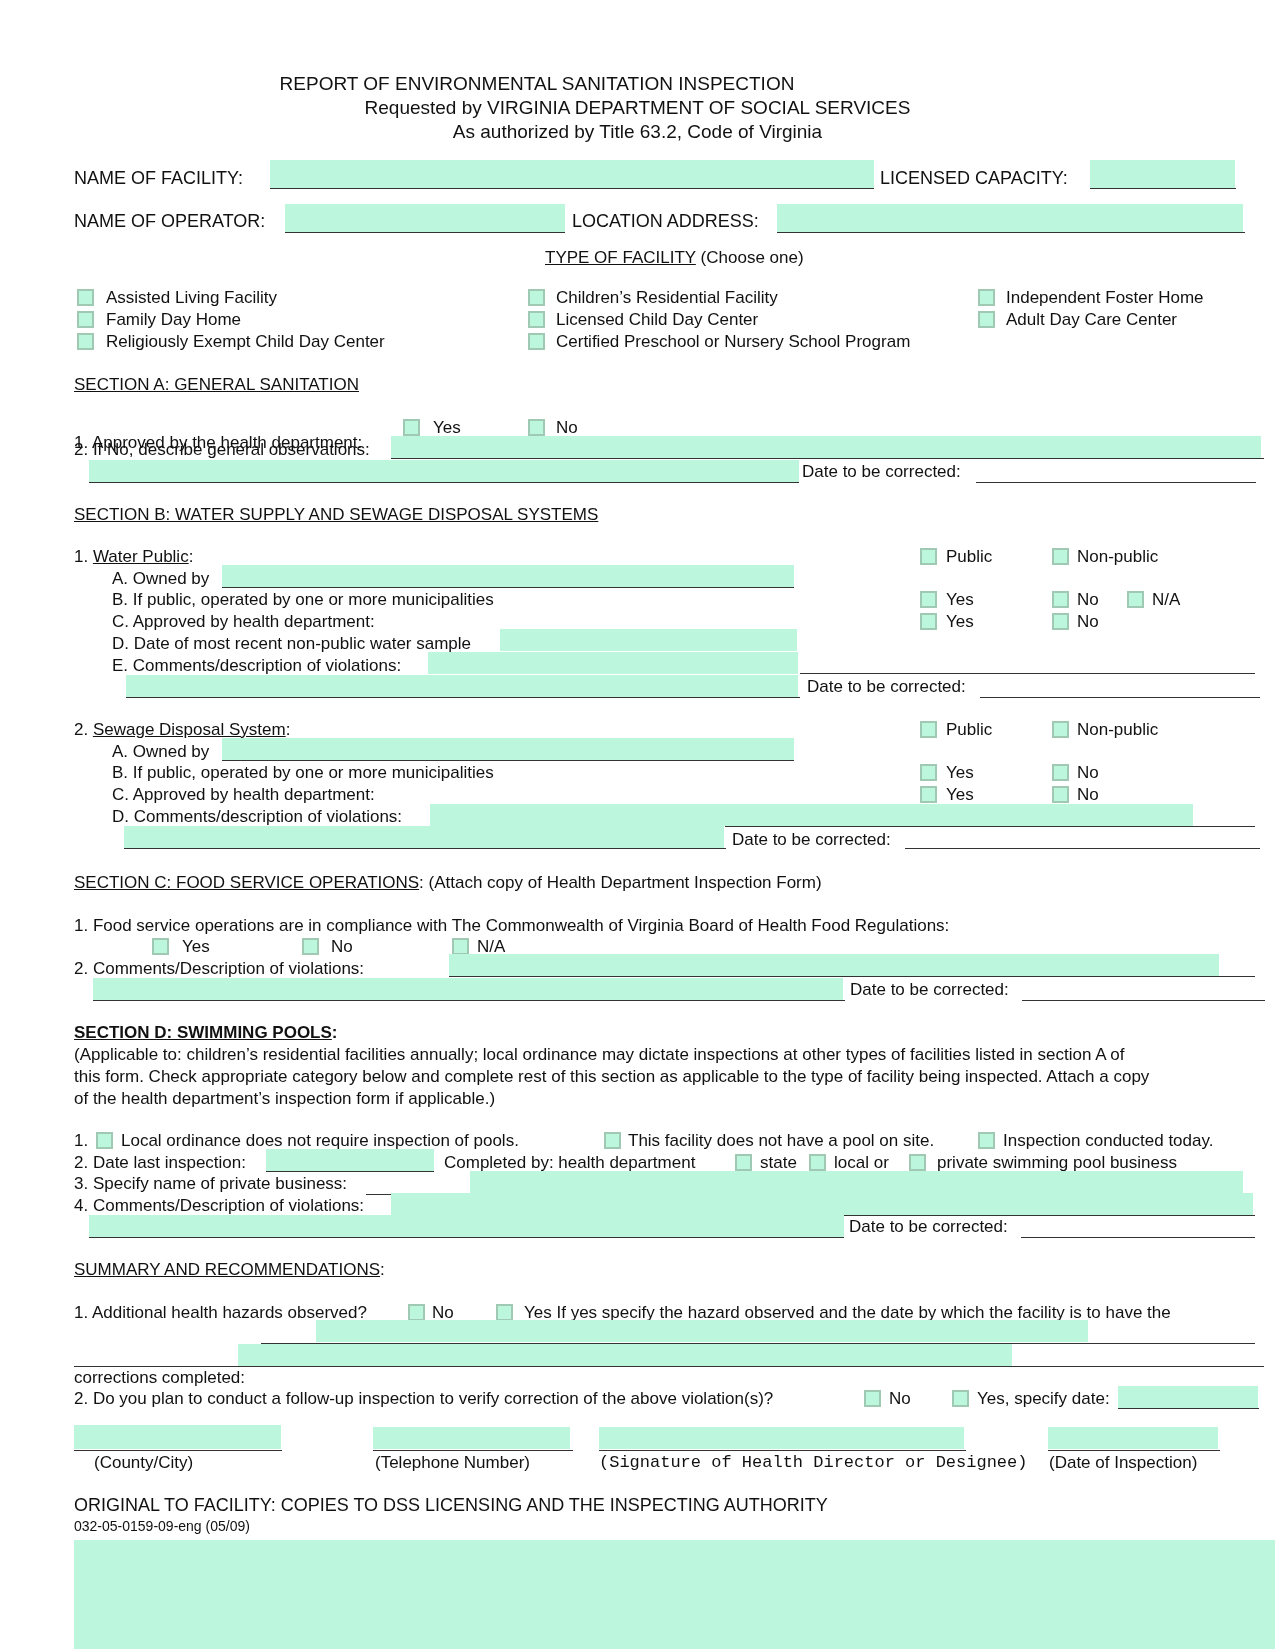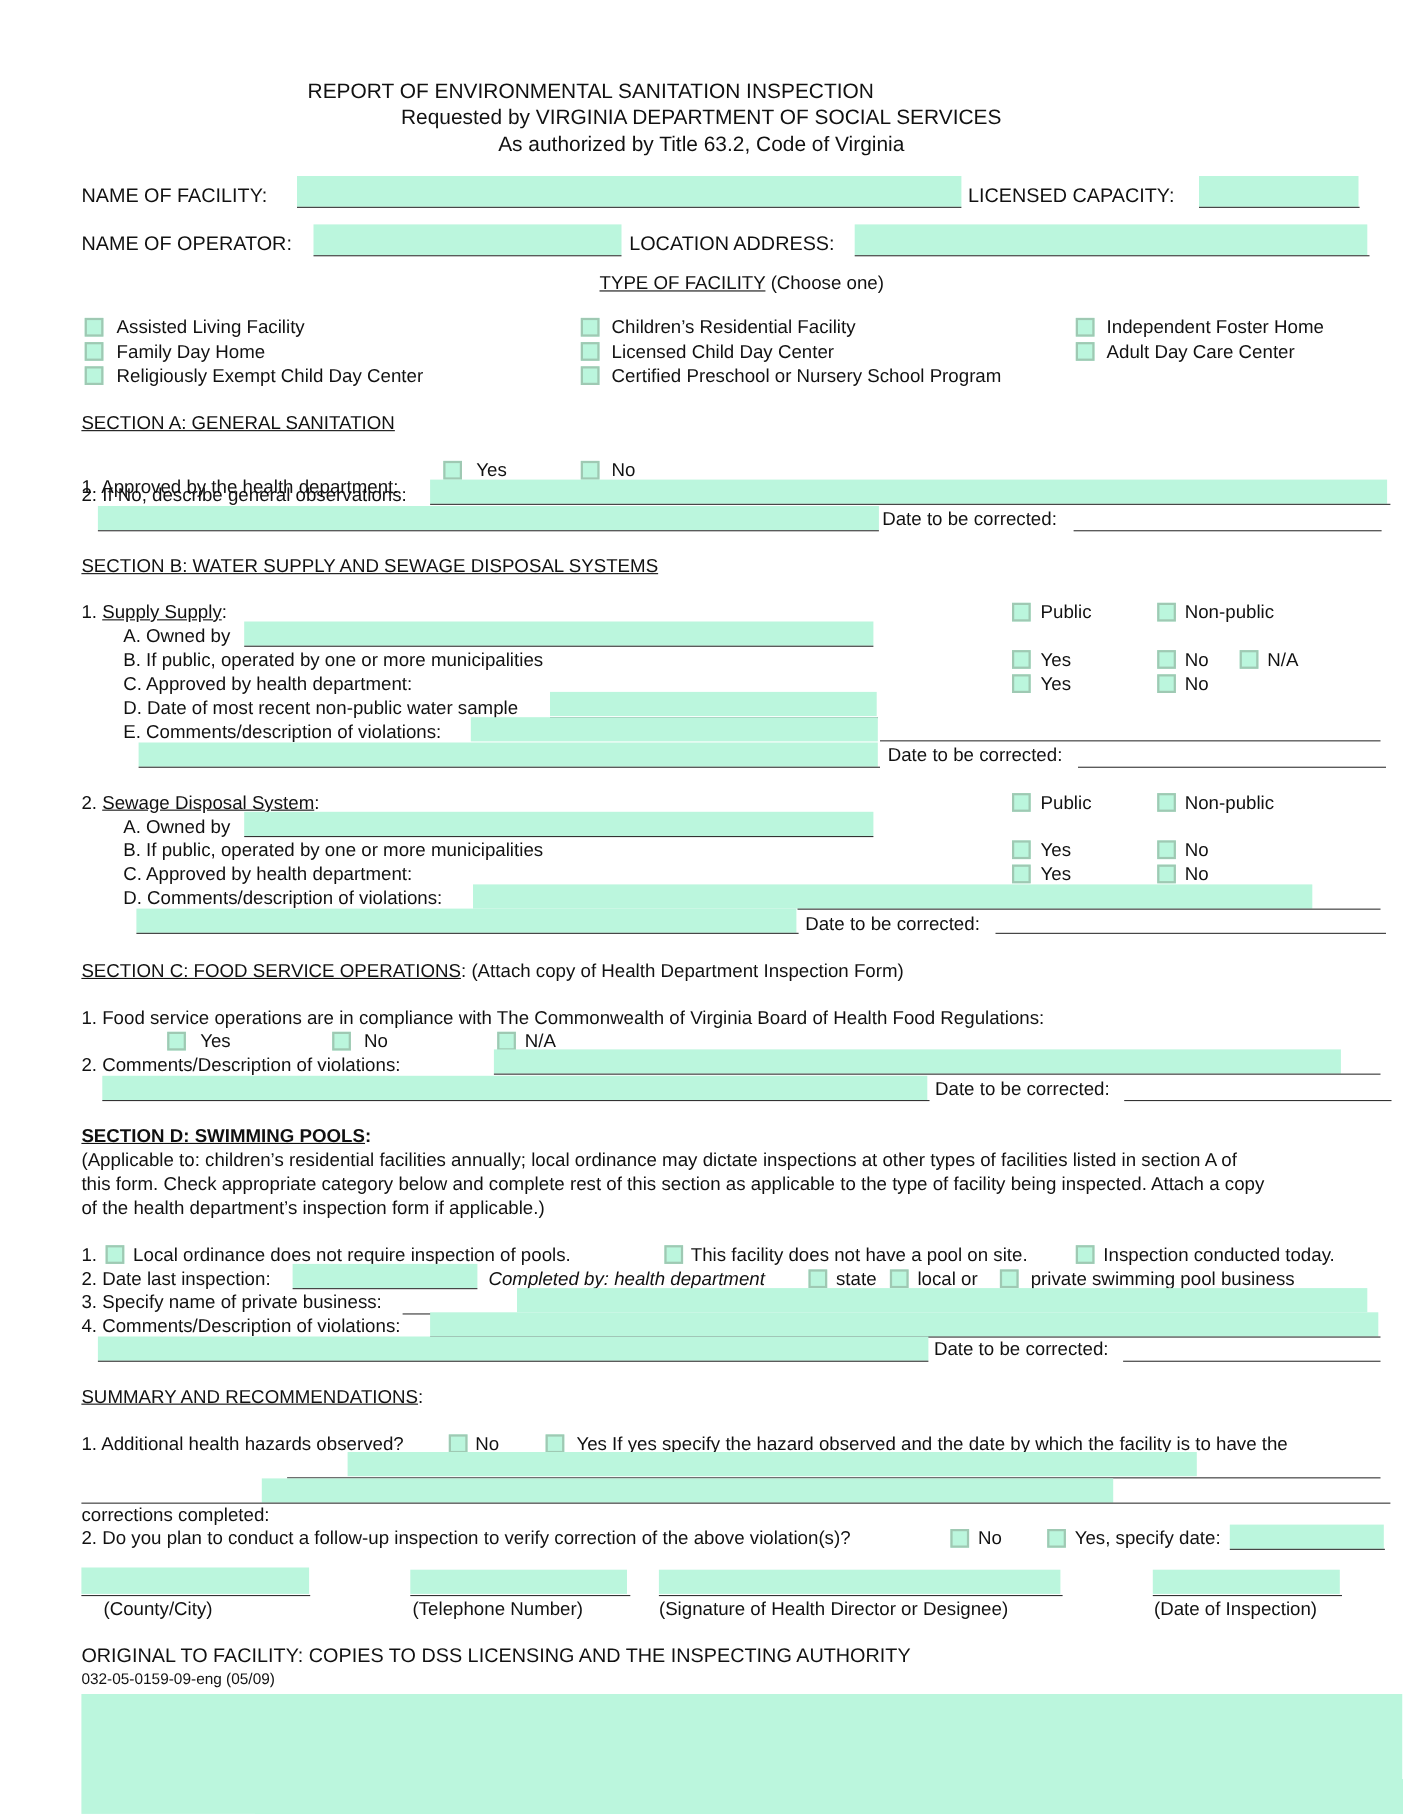--- a/index.html
+++ b/index.html
@@ -65,21 +65,21 @@
 <div class="lbl" style="left:74px;top:440px;">2. If No, describe general observations:</div>
 <div class="field" style="left:391px;top:436px;width:870px;height:22px;"></div>
 <div class="line" style="left:391px;top:458px;width:873px;"></div>
 <div class="field" style="left:89px;top:460px;width:710px;height:22px;"></div>
 <div class="line" style="left:89px;top:482px;width:710px;"></div>
 <div class="lbl" style="left:802px;top:462px;">Date to be corrected:</div>
 <div class="line" style="left:976px;top:482px;width:280px;"></div>
 
 <div class="lbl u" style="left:74px;top:505px;">SECTION B:  WATER SUPPLY AND SEWAGE DISPOSAL SYSTEMS</div>
 
-<div class="lbl" style="left:74px;top:547px;"><span>1. </span><span class="u">Supply Supply</span>:</div>
+<div class="lbl" style="left:74px;top:547px;"><span>1. </span><span class="u">Water Public</span>:</div>
 <div class="cb" style="left:920px;top:548px;"></div>
 <div class="lbl" style="left:946px;top:547px;">Public</div>
 <div class="cb" style="left:1052px;top:548px;"></div>
 <div class="lbl" style="left:1077px;top:547px;">Non-public</div>
 
 <div class="lbl" style="left:112px;top:569px;">A. Owned by</div>
 <div class="field" style="left:222px;top:565px;width:572px;height:22px;"></div>
 <div class="line" style="left:222px;top:587px;width:572px;"></div>
 
 <div class="lbl" style="left:112px;top:590px;">B. If public, operated by one or more municipalities</div>
@@ -163,21 +163,21 @@
 <div class="cb" style="left:96px;top:1132px;"></div>
 <div class="lbl" style="left:121px;top:1131px;">Local ordinance does not require inspection of pools.</div>
 <div class="cb" style="left:604px;top:1132px;"></div>
 <div class="lbl" style="left:628px;top:1131px;">This facility does not have a pool on site.</div>
 <div class="cb" style="left:978px;top:1132px;"></div>
 <div class="lbl" style="left:1003px;top:1131px;">Inspection conducted today.</div>
 
 <div class="lbl" style="left:74px;top:1153px;">2. Date last  inspection:</div>
 <div class="field" style="left:266px;top:1149px;width:168px;height:22px;"></div>
 <div class="line" style="left:266px;top:1171px;width:168px;"></div>
-<div class="lbl" style="left:444px;top:1153px;font-style:italic;">Completed by:  health department</div>
+<div class="lbl" style="left:444px;top:1153px;">Completed by:  health department</div>
 <div class="cb" style="left:735px;top:1154px;"></div>
 <div class="lbl" style="left:760px;top:1153px;">state</div>
 <div class="cb" style="left:809px;top:1154px;"></div>
 <div class="lbl" style="left:834px;top:1153px;">local   or</div>
 <div class="cb" style="left:909px;top:1154px;"></div>
 <div class="lbl" style="left:937px;top:1153px;">private swimming pool business</div>
 
 <div class="lbl" style="left:74px;top:1174px;">3. Specify name of private business:</div>
 <div class="line" style="left:366px;top:1194px;width:104px;"></div>
 <div class="field" style="left:470px;top:1171px;width:773px;height:22px;"></div>
@@ -214,21 +214,21 @@
 <div class="field" style="left:74px;top:1425px;width:207px;height:24px;"></div>
 <div class="line" style="left:74px;top:1450px;width:208px;"></div>
 <div class="lbl" style="left:94px;top:1453px;">(County/City)</div>
 
 <div class="field" style="left:373px;top:1427px;width:197px;height:22px;"></div>
 <div class="line" style="left:373px;top:1450px;width:200px;"></div>
 <div class="lbl" style="left:375px;top:1453px;">(Telephone Number)</div>
 
 <div class="field" style="left:599px;top:1427px;width:365px;height:22px;"></div>
 <div class="line" style="left:599px;top:1450px;width:367px;"></div>
-<div class="lbl" style="left:599px;top:1453px;">(Signature of Health Director or Designee)</div>
+<div class="lbl" style="left:599px;top:1453px;font-family:Liberation Mono, monospace;">(Signature of Health Director or Designee)</div>
 
 <div class="field" style="left:1048px;top:1427px;width:170px;height:22px;"></div>
 <div class="line" style="left:1048px;top:1450px;width:172px;"></div>
 <div class="lbl" style="left:1049px;top:1453px;">(Date of Inspection)</div>
 
 <div class="lbl" style="left:74px;top:1495px;font-size:18px;">ORIGINAL TO FACILITY: COPIES TO DSS LICENSING AND THE INSPECTING AUTHORITY</div>
 <div class="lbl small" style="left:74px;top:1516px;">032-05-0159-09-eng (05/09)</div>
 <div class="field" style="left:74px;top:1540px;width:1201px;height:109px;"></div>
 
 </body></html>

